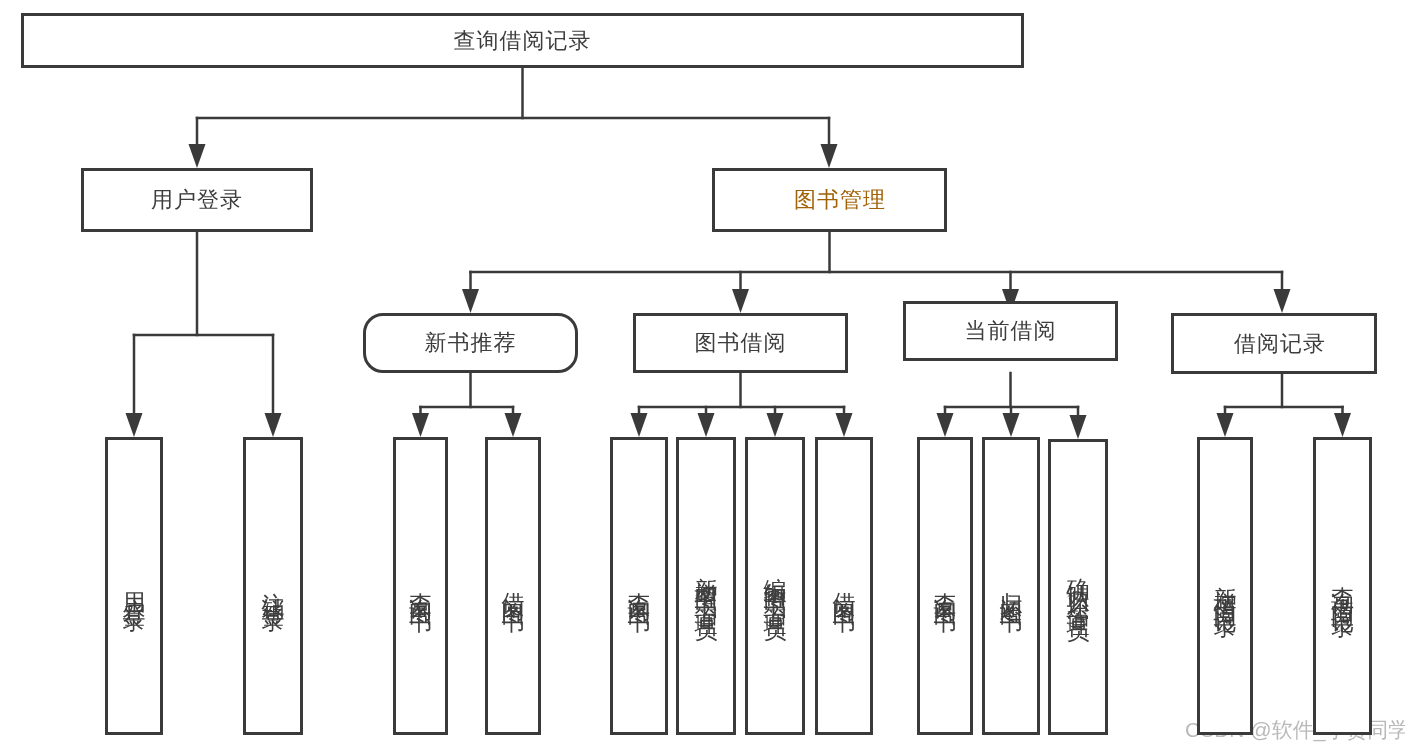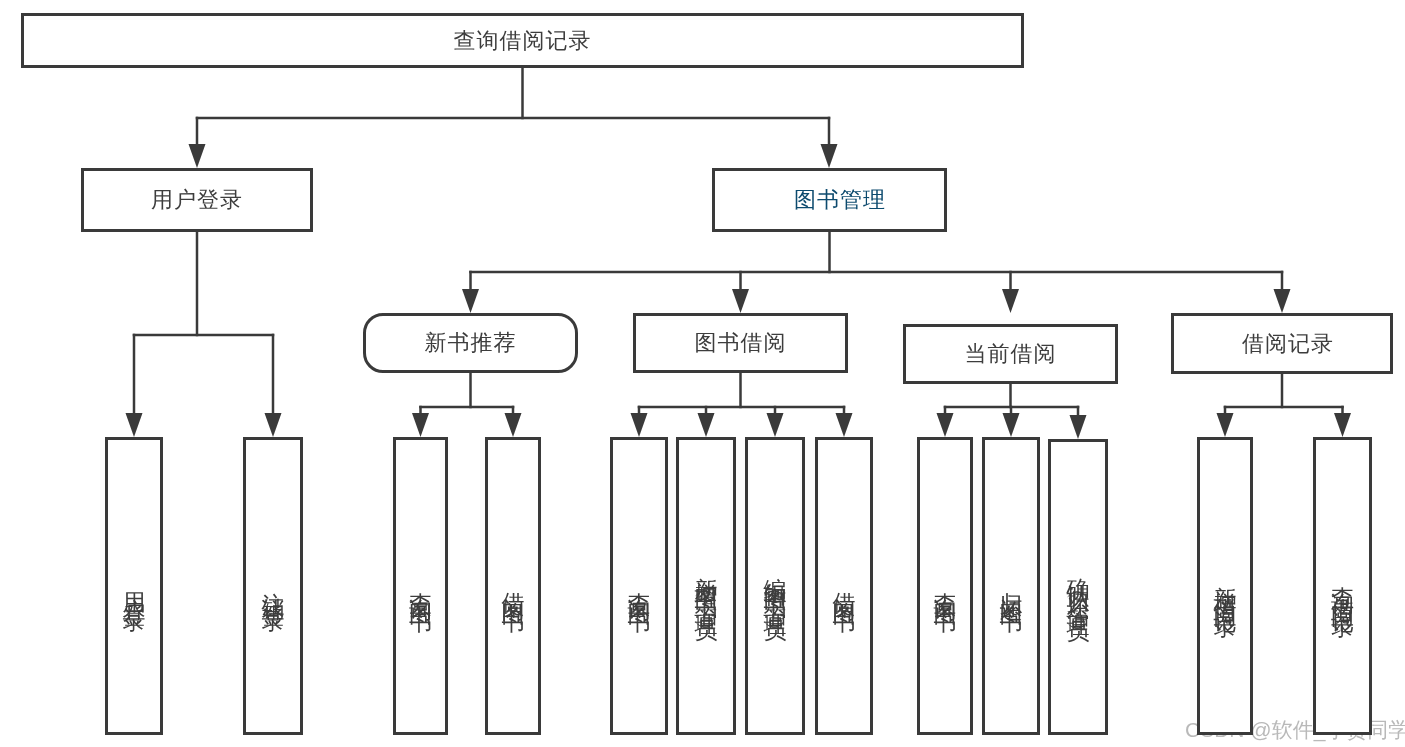--- a/index.html
+++ b/index.html
@@ -109,32 +109,32 @@
       <polygon points="1334,413 1351,413 1342.5,437" fill="#3a3a3a"></polygon>
     </svg>
   <div id="watermark" title="CSDN @软件_小贺同学" style="color: rgb(185, 185, 185);">CSDN @软件_小贺同学</div>
 <div class="node horizontal" style="left: 21px; top: 13px; width: 1003px; height: 55px; border-color: rgb(58, 58, 58);">
       <span style="color: rgb(61, 61, 61);">查询借阅记录</span>
     </div>
     <div class="node horizontal" style="left: 81px; top: 168px; width: 232px; height: 64px; border-color: rgb(58, 58, 58);">
       <span style="color: rgb(61, 61, 61);">用户登录</span>
     </div>
     <div class="node horizontal" style="left: 712px; top: 168px; width: 235px; height: 64px; border-color: rgb(58, 58, 58);">
-      <span style="color: #0c4a6e; margin-left: 21px;">图书管理</span>
+      <span style="color: #a16207; margin-left: 21px;">图书管理</span>
     </div>
     <div class="node horizontal" style="left: 363px; top: 313px; width: 215px; height: 60px; border-color: rgb(58, 58, 58); border-radius: 20px;">
       <span style="color: rgb(61, 61, 61);">新书推荐</span>
     </div>
     <div class="node horizontal" style="left: 633px; top: 313px; width: 215px; height: 60px; border-color: rgb(58, 58, 58); justify-content: center;">
       <span style="color: rgb(61, 61, 61);">图书借阅</span>
     </div>
-    <div class="node horizontal" style="left: 903px; top: 324px; width: 215px; height: 60px; border-color: rgb(58, 58, 58);">
+    <div class="node horizontal" style="left: 903px; top: 301px; width: 215px; height: 60px; border-color: rgb(58, 58, 58);">
       <span style="color: rgb(61, 61, 61);">当前借阅</span>
     </div>
-    <div class="node horizontal" style="left: 1171px; top: 313px; width: 222px; height: 61px; border-color: rgb(58, 58, 58); padding-left: 12px;">
+    <div class="node horizontal" style="left: 1171px; top: 313px; width: 206px; height: 61px; border-color: rgb(58, 58, 58); padding-left: 12px;">
       <span style="color: rgb(61, 61, 61);">借阅记录</span>
     </div>
     <div class="node vertical" style="left: 105px; top: 437px; width: 58px; height: 298px; border-color: rgb(58, 58, 58);">
       <span style="color: rgb(61, 61, 61);">用户登录</span>
     </div>
     <div class="node vertical" style="left: 243px; top: 437px; width: 60px; height: 298px; border-color: rgb(58, 58, 58);">
       <span style="color: rgb(61, 61, 61);">注销登录</span>
     </div>
     <div class="node vertical" style="left: 393px; top: 437px; width: 55px; height: 298px; border-color: rgb(58, 58, 58);">
       <span style="color: rgb(61, 61, 61);">查询图书</span>

